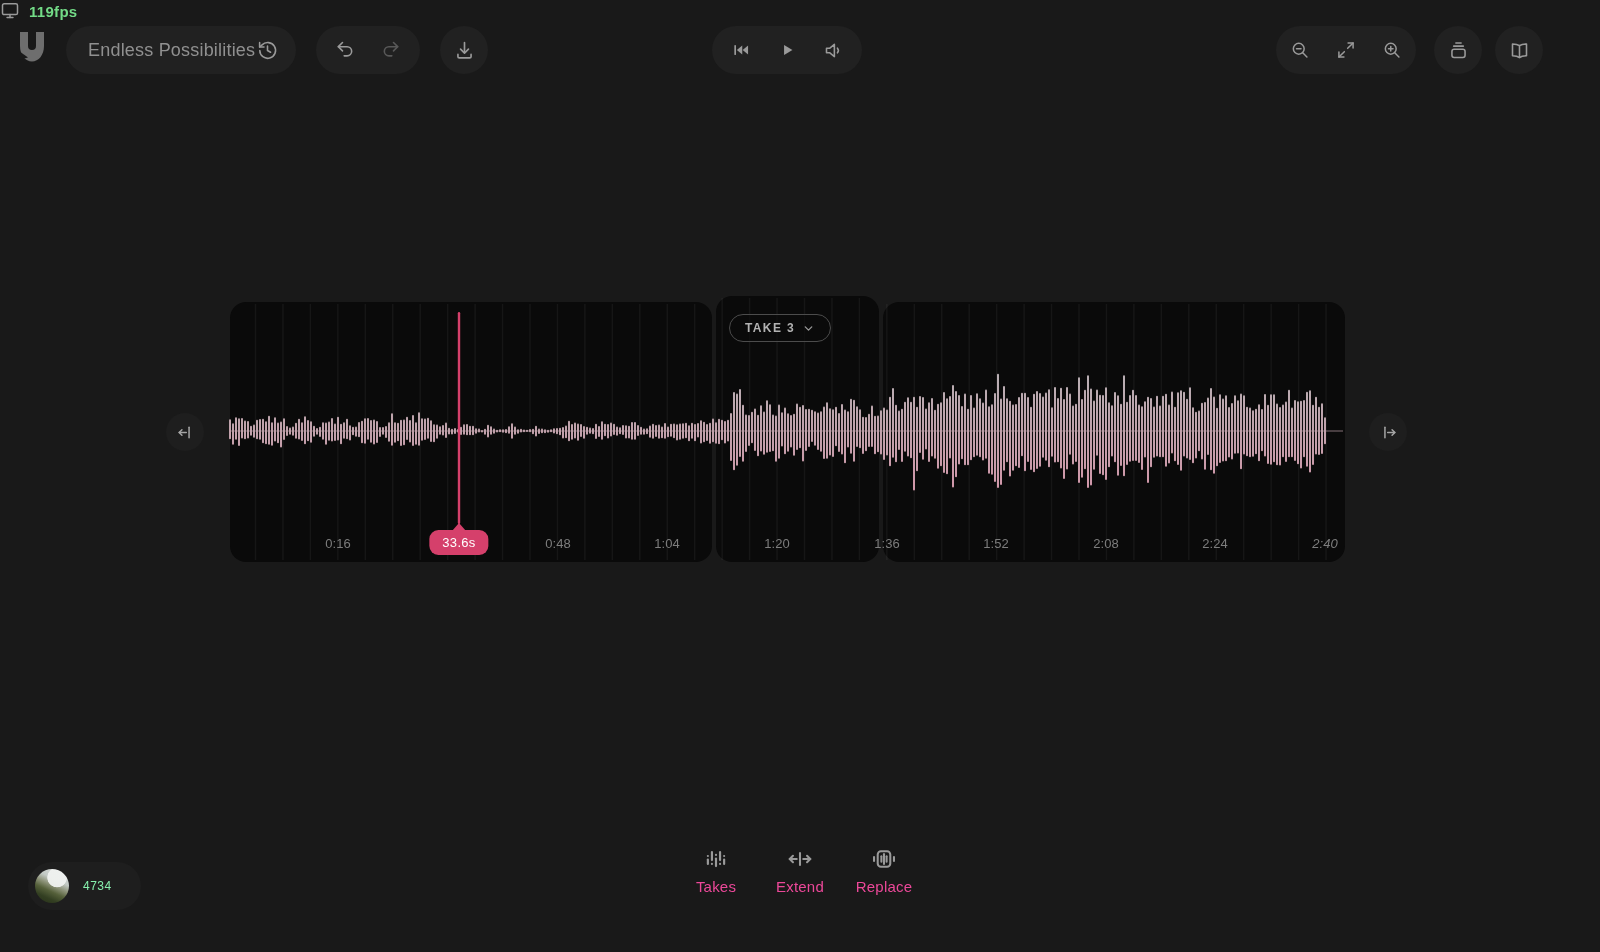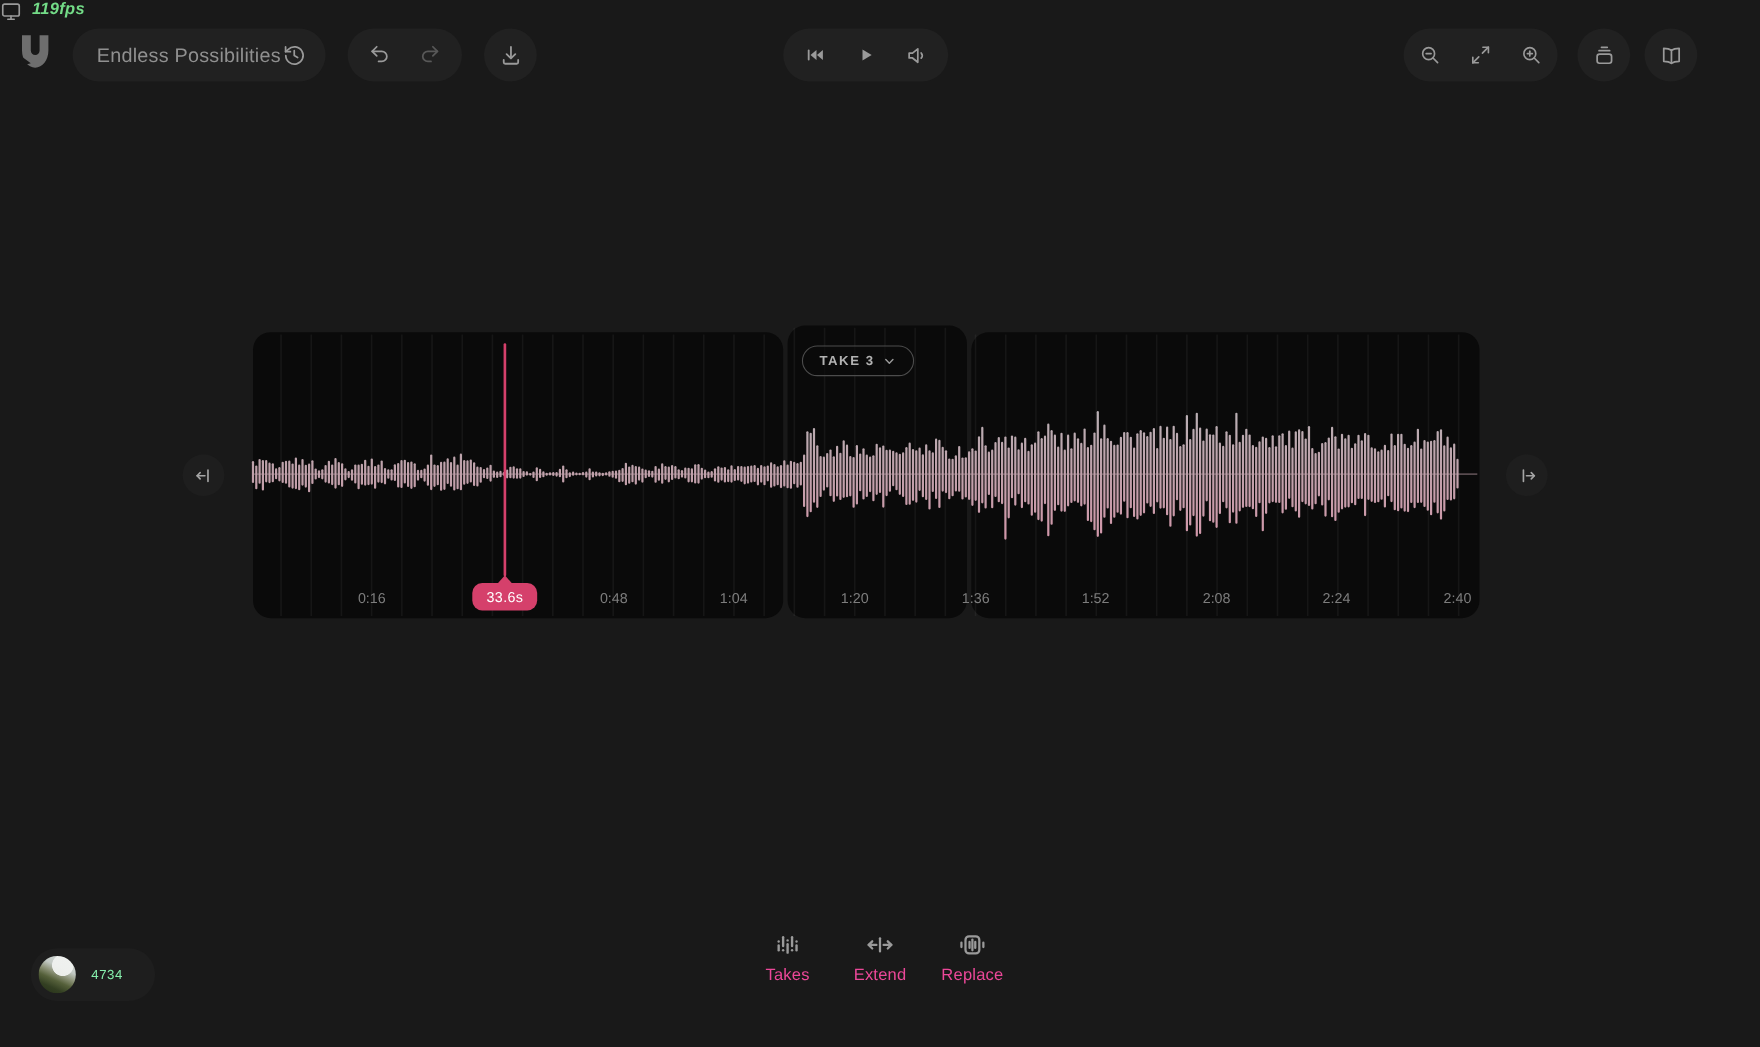--- a/index.html
+++ b/index.html
@@ -32,21 +32,21 @@
   #logo { left:16px; top:31px; width:32px; height:36px; }
 
   #project-pill { left:66px; width:230px; justify-content:space-between; padding:0 18px 0 22px; cursor:pointer; }
   #project-name { font-size:18px; color:#909090; letter-spacing:.2px; white-space:nowrap; }
 
   #undo-redo-pill { left:316px; width:104px; gap:2px; }
   #download-btn { left:440px; }
 
   #transport-pill { left:712px; width:150px; gap:2px; }
 
-  #fps-wrap { left:1168px; top:38px; display:flex; align-items:flex-start; gap:9px;font-style:italic; }
+  #fps-wrap { left:1168px; top:38px; display:flex; align-items:flex-end; gap:9px; }
   #fps-text { font-size:15px; font-weight:bold; color:#73db87; letter-spacing:.3px; }
 
   #zoom-pill { left:1276px; width:140px; gap:2px; }
   #stack-btn { left:1434px; }
   #book-btn { left:1495px; }
 
   
   #take-chip {
     position:absolute; left:729px; top:314px; width:102px; height:28px;
     border:1px solid #4c4c4c; border-radius:15px; background:rgba(10,10,10,.6);
@@ -680,21 +680,21 @@
 
 <div id="time-labels">
     <div class="time-label" style="left: 338px;">0:16</div>
     <div class="time-label" style="left: 558px;">0:48</div>
     <div class="time-label" style="left: 667px;">1:04</div>
     <div class="time-label" style="left: 777px;">1:20</div>
     <div class="time-label" style="left: 887px;">1:36</div>
     <div class="time-label" style="left: 996px;">1:52</div>
     <div class="time-label" style="left: 1106px;">2:08</div>
     <div class="time-label" style="left: 1215px;">2:24</div>
-    <div class="time-label" style="left: 1325px;">2:40</div>
+    <div class="time-label" style="left: 1325px; font-style: italic;">2:40</div>
   </div>
 
 <div id="playhead-pointer" style="left: 459px;"></div>
 <div id="playhead-badge" style="left: 459px;">33.6s</div>
 
 <div id="credits-pill">
   <span id="avatar"></span>
   <span id="credits-count">4734</span>
 </div>
 

